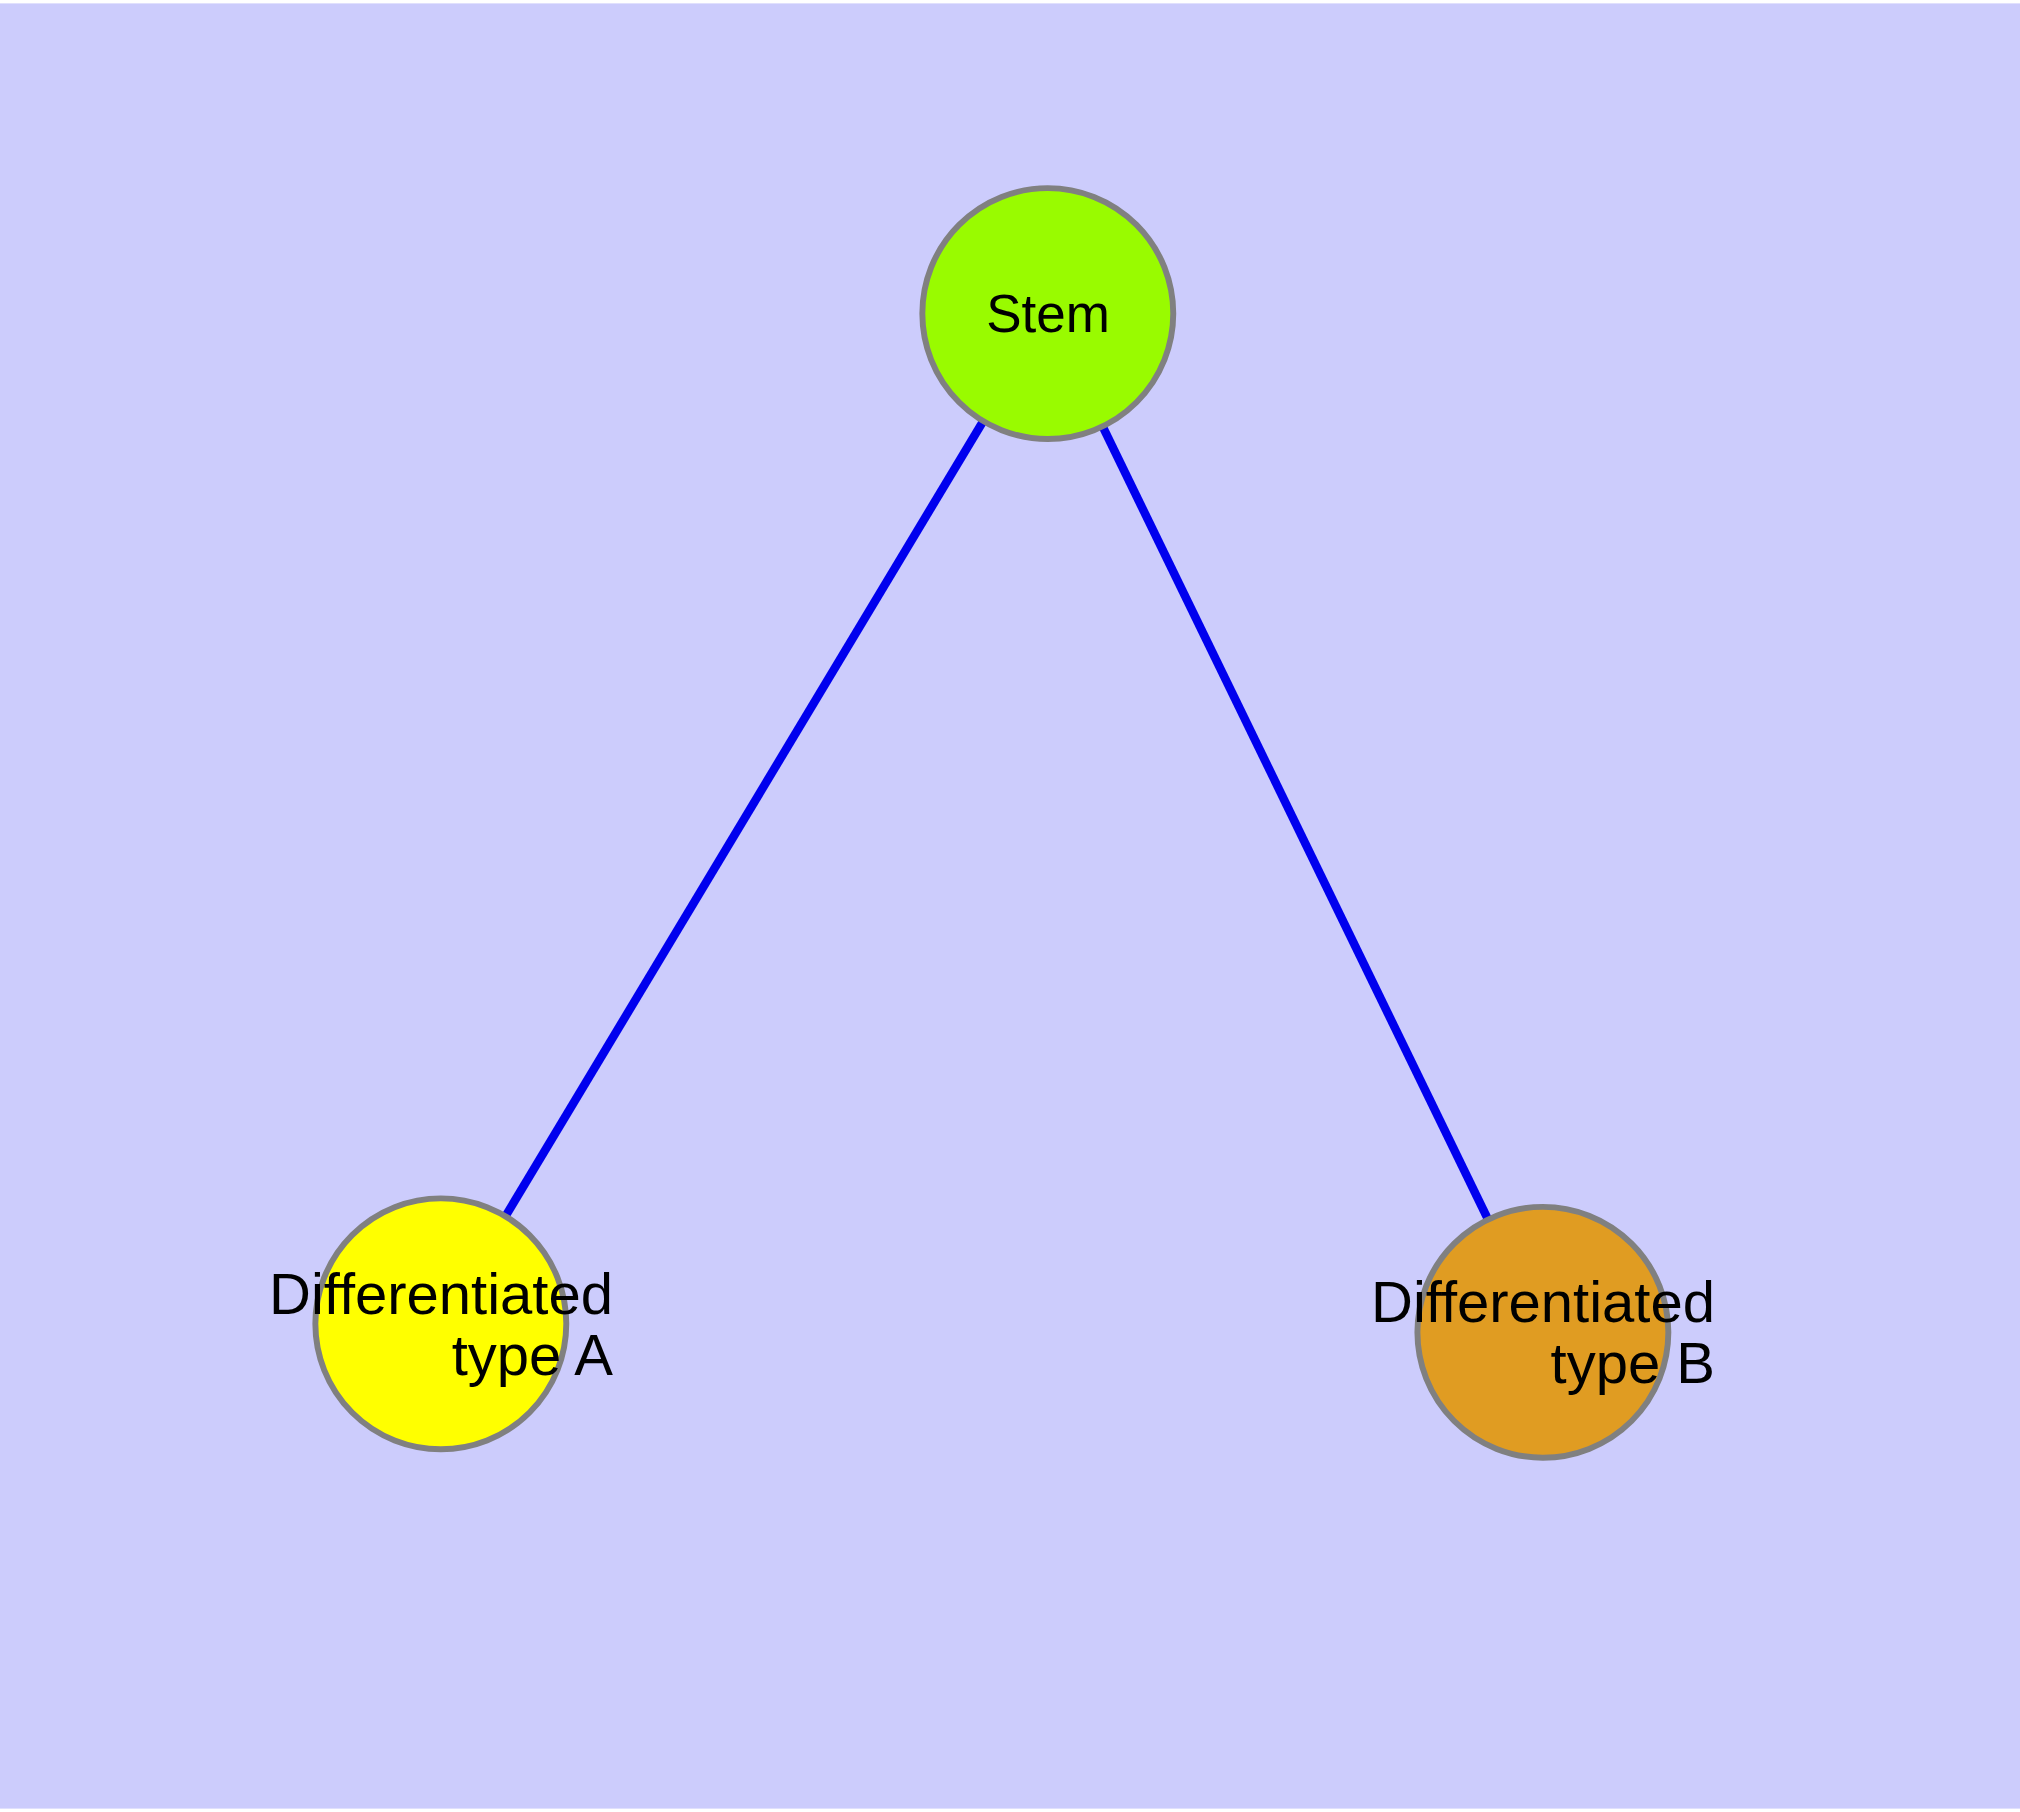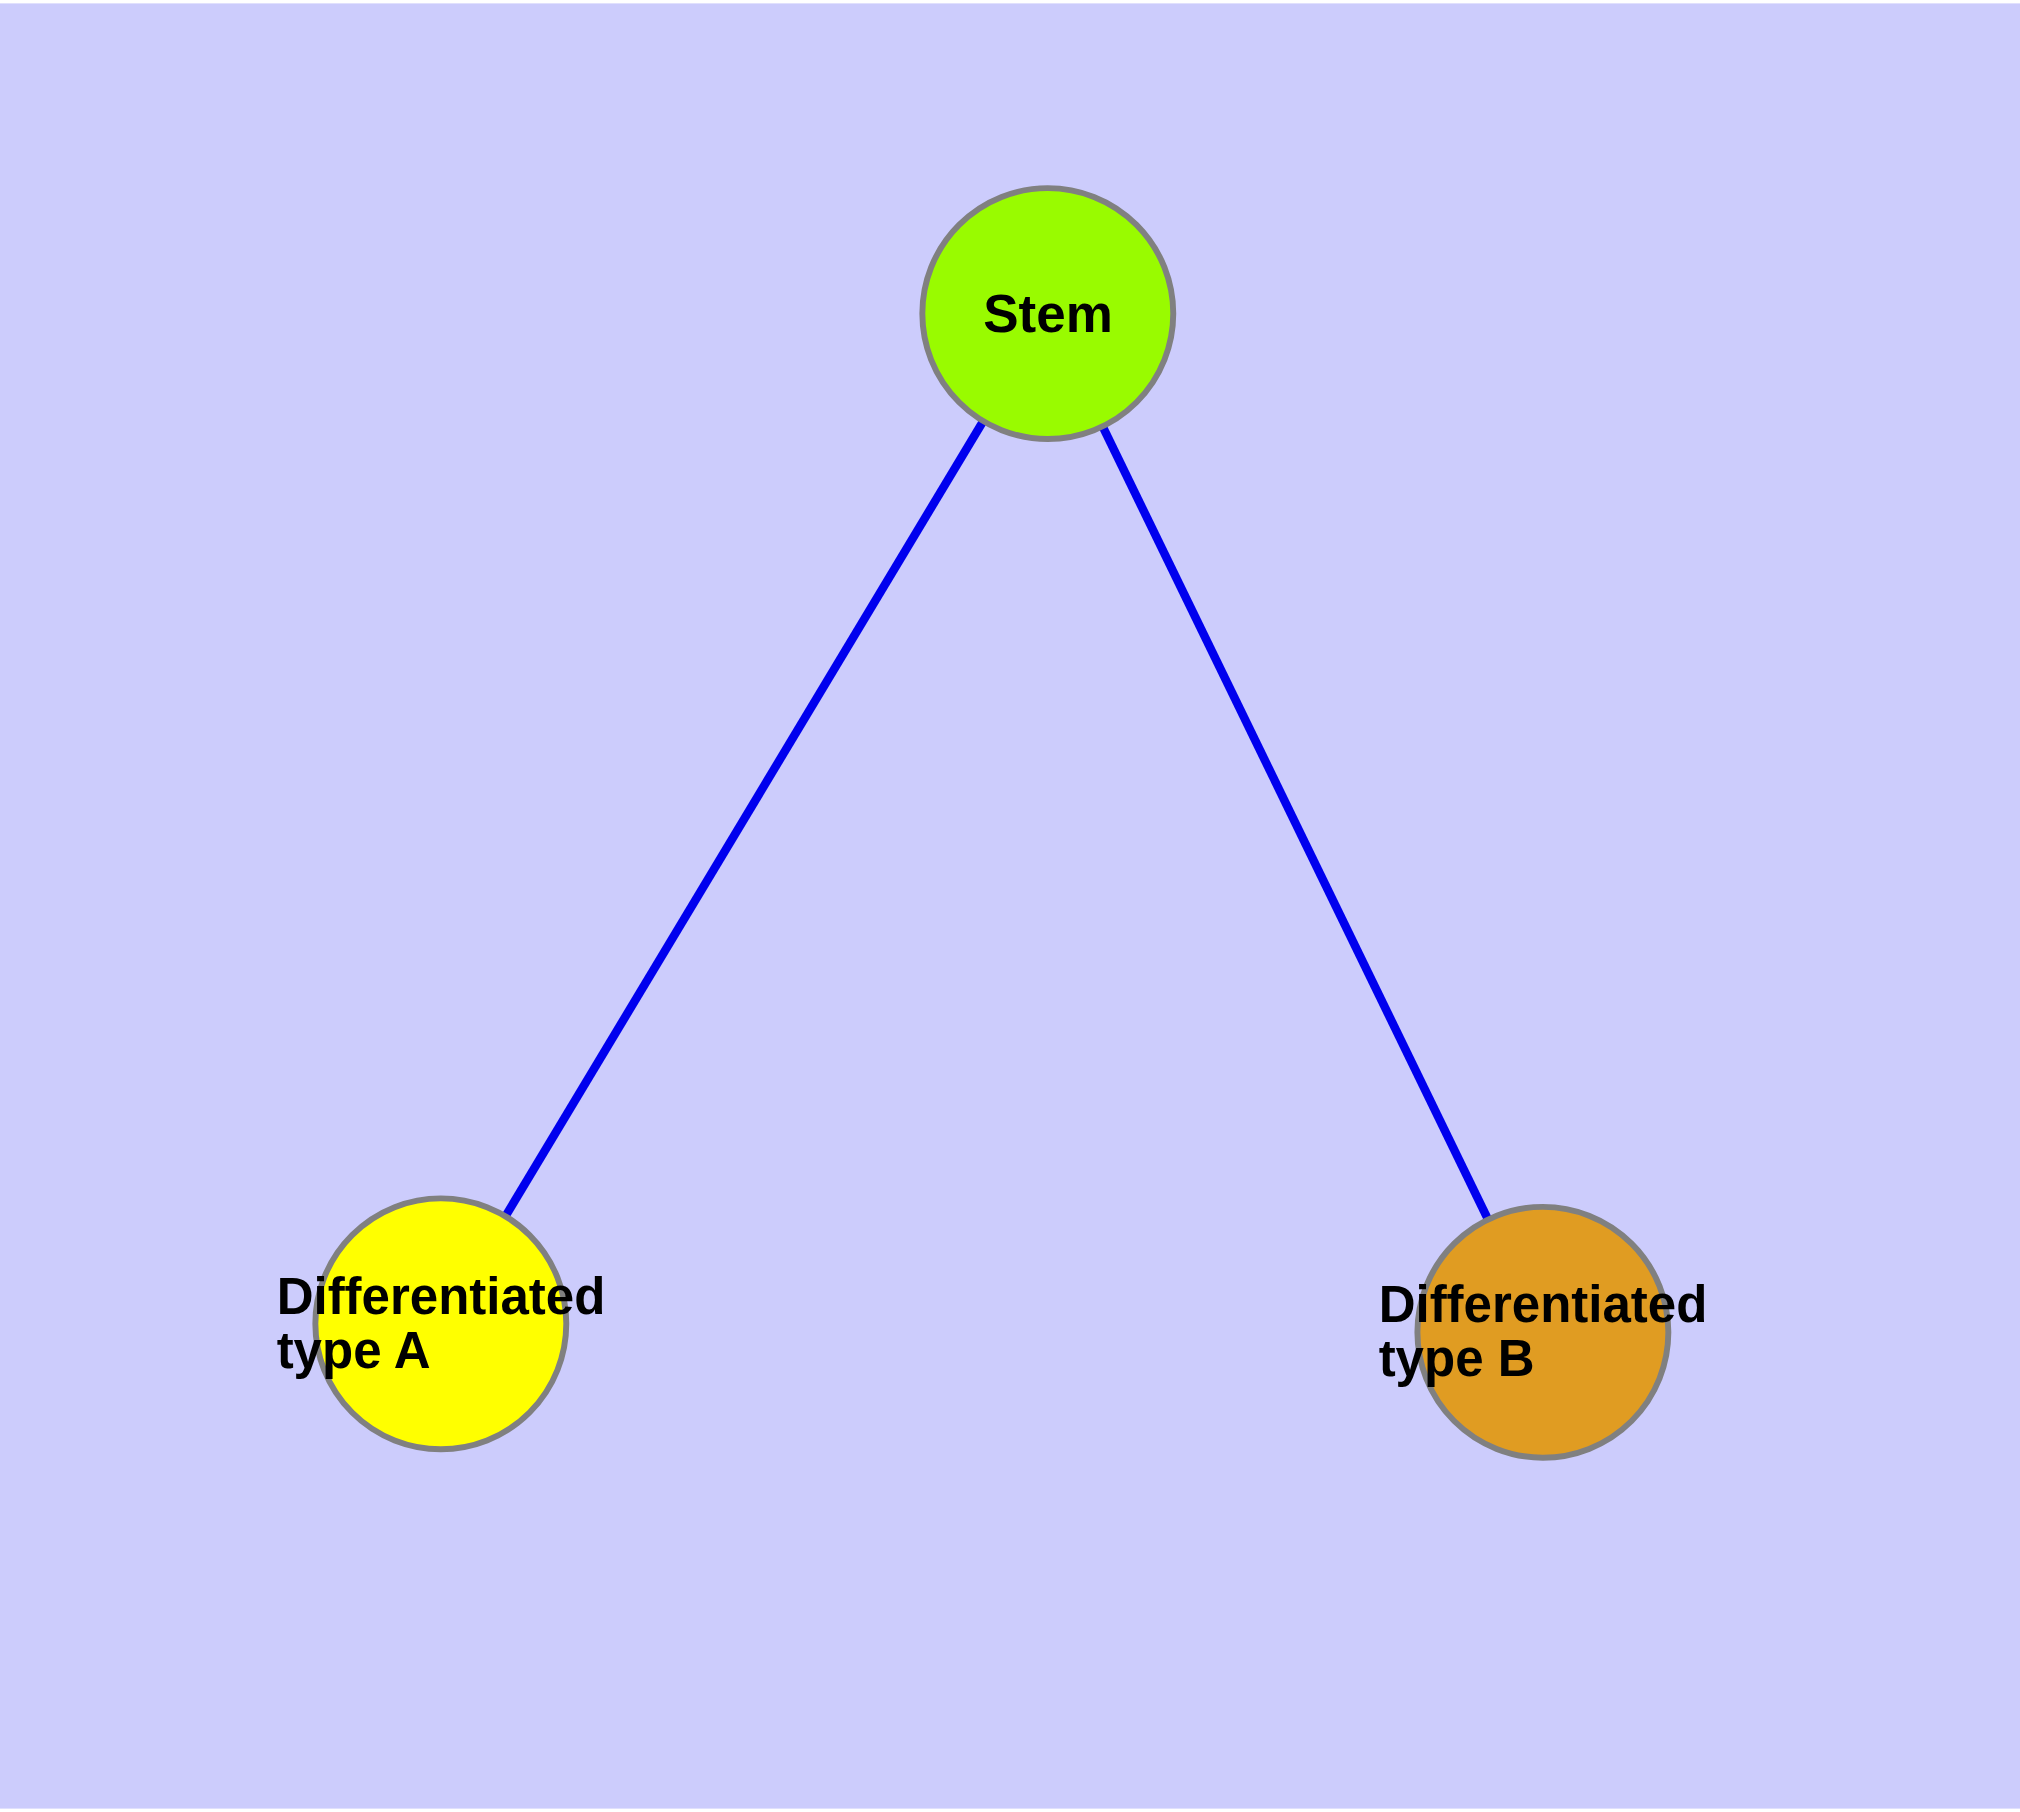--- a/index.html
+++ b/index.html
@@ -22,34 +22,34 @@
   #graph-svg {
     position: absolute;
     left: 0;
     top: 0;
     width: 2021px;
     height: 1812px;
     display: block;
   }
   .node-label {
     position: absolute;
-    text-align: left;
+    text-align: right;
     color: #000000;
-    font-weight: bold;
+    font-weight: normal;
     line-height: 1.06;
     white-space: pre;
     pointer-events: none;
     font-family: "Liberation Sans", sans-serif;
     transform: translate(-50%, -50%);
   }
   .node-label-root {
     font-size: 53px;
   }
   .node-label-leaf {
-    font-size: 51px;
+    font-size: 58px;
   }
 </style>
 </head>
 <body>
 
 <div id="graph-canvas">
 
   <svg id="graph-svg" viewBox="0 0 2384 2138" preserveAspectRatio="none" xmlns="http://www.w3.org/2000/svg">
     <rect id="svg-bg" x="0" y="0" width="2384" height="2138" fill="#ffffff"></rect>
     <rect id="svg-plot-bg" x="0" y="4" width="2384" height="2130" fill="#ccccfc"></rect>

